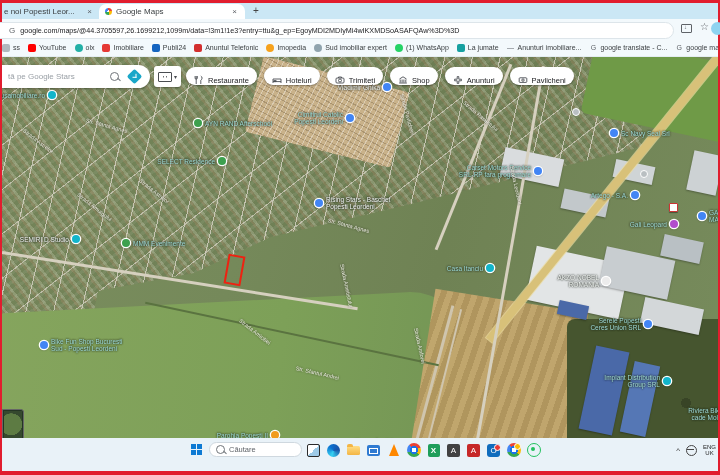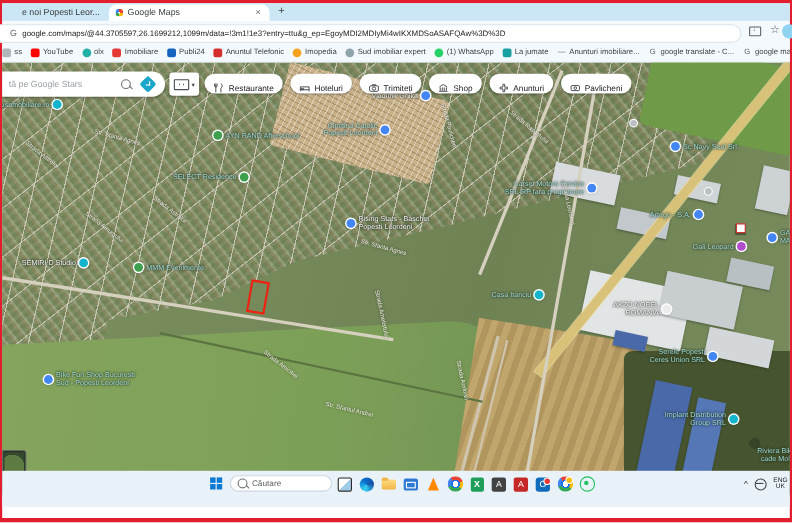--- a/index.html
+++ b/index.html
@@ -3,21 +3,21 @@
 <meta charset="utf-8">
 <style>
   html,body{margin:0;padding:0;width:720px;height:475px;overflow:hidden;
     font-family:"Liberation Sans",sans-serif;background:#fff;}
   #root{position:relative;width:720px;height:475px;background:#fff;
     border-top:3px solid #e11d2e;border-bottom:4px solid #e11d2e;
     border-left:2px solid #e11d2e;border-right:2px solid #e11d2e;box-sizing:border-box;}
   
   #tabstrip{position:absolute;left:0;top:0;width:100%;height:16px;background:#cbe7f5;}
   .tab{position:absolute;top:1px;height:15px;display:flex;align-items:center;font-size:8px;color:#3c4043;}
-  #tab1{left:0;width:92px;overflow:hidden;margin-left:16px;}
+  #tab1{left:0;width:92px;overflow:hidden;}
   #tab1 .ttl{margin-left:2px;white-space:nowrap;}
   #tab2{left:97px;width:146px;background:#fff;border-radius:7px 7px 0 0;padding:0 6px;box-sizing:border-box;}
   .tabx{margin-left:auto;color:#5f6368;font-size:8px;padding:0 2px;}
   .favpin{width:7px;height:7px;border-radius:50%;margin-right:4px;flex:0 0 auto;
     background:radial-gradient(circle,#fff 0 1px,transparent 1px),
     conic-gradient(#ea4335 0 25%,#fbbc05 25% 50%,#34a853 50% 75%,#4285f4 75%);}
   #newtab{position:absolute;left:251px;top:2px;font-size:10px;color:#444;}
   #toolbar{position:absolute;left:0;top:16px;width:100%;height:20px;background:#f3f9fc;}
   #urlbar{position:absolute;left:-14px;top:2.5px;width:684px;height:15px;background:#fff;
     border:1px solid #dde5ea;border-radius:9px;display:flex;align-items:center;overflow:hidden;}
@@ -96,21 +96,21 @@
   #watermark{position:absolute;left:352px;top:380px;font-size:8.5px;color:#fff;
     text-shadow:0 0 2px rgba(0,0,0,.7);letter-spacing:.3px;}
   #attrib{position:absolute;right:0;bottom:0;height:9px;display:flex;align-items:center;gap:1px;}
   #attrib span{background:rgba(40,40,40,.78);color:#eee;font-size:5px;padding:1.5px 4px;white-space:nowrap;}
   #attrib .scale{border-bottom:1px solid #fff;}
   #layersthumb{position:absolute;left:0;top:352px;width:20px;height:40px;background:#243524;
     border:1px solid #666;border-radius:0 3px 3px 0;overflow:hidden;}
   #layersthumb .img{position:absolute;inset:1px;background:radial-gradient(circle at 40% 35%,#5d7b43 0 40%,#35492e 41%);}
   #layersthumb .lbl{position:absolute;left:1px;bottom:1px;font-size:5px;color:#fff;}
   
-  #taskbar{position:absolute;left:0;bottom:10px;width:716px;height:33px;background:#e9f2f8;
+  #taskbar{position:absolute;left:0;bottom:0;width:716px;height:33px;background:#e9f2f8;
     display:flex;align-items:center;}
   #startbtn{position:absolute;left:189px;top:6px;width:11px;height:11px;display:grid;
     grid-template-columns:5px 5px;grid-template-rows:5px 5px;gap:1px;}
   #startbtn i{background:#0e7ad3;}
   #tbsearch{position:absolute;left:207px;top:4px;width:93px;height:15px;background:#fff;
     border:1px solid #cfd8df;border-radius:8px;display:flex;align-items:center;gap:4px;padding-left:6px;box-sizing:border-box;}
   #tbsearch .txt{font-size:7.5px;color:#5f6368;}
   #tbicons{position:absolute;left:304px;top:0;height:24px;display:flex;align-items:center;gap:5px;}
   .ti{width:15px;height:17px;display:flex;align-items:center;justify-content:center;position:relative;}
   .ic-task-view-icon{width:11px;height:11px;border:1.5px solid #2b2b2b;border-radius:2px;background:linear-gradient(135deg,#fff 50%,#9ecbe8 50%);}

